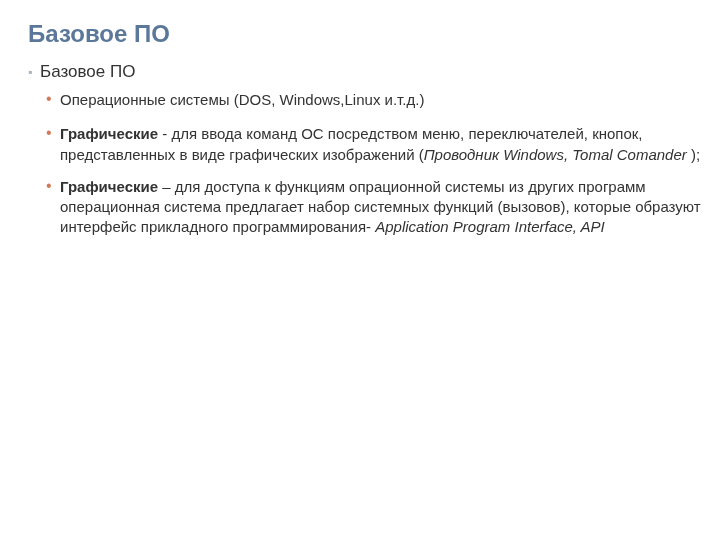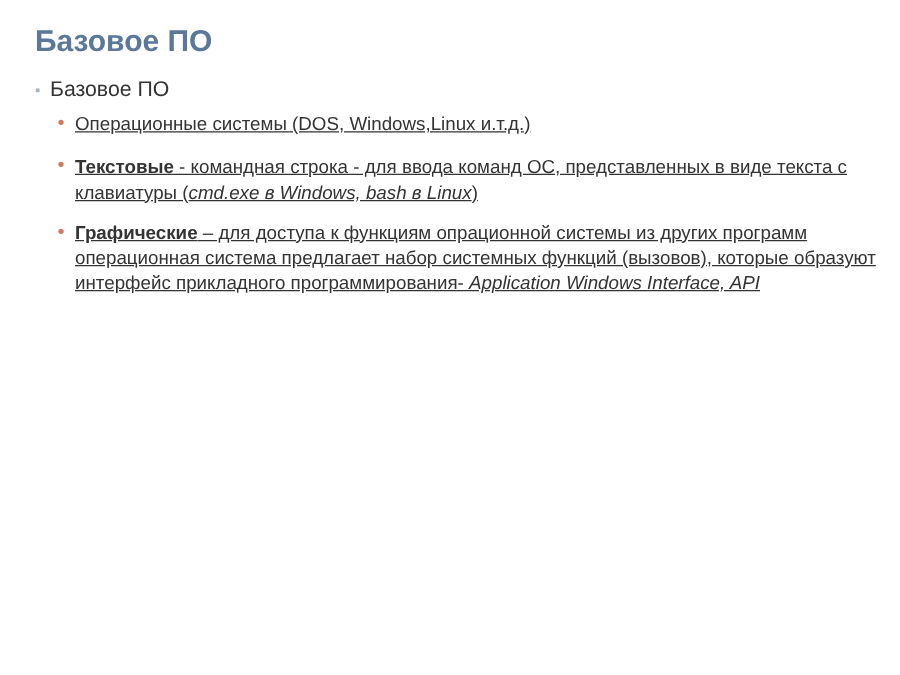--- a/index.html
+++ b/index.html
@@ -37,21 +37,20 @@
     color: #a8b4c0;
     position: absolute;
     left: 0;
     top: 0;
     font-size: 12px;
     line-height: 20px;
   }
   .sub-list {
     margin: 0 0 0 18px;
     padding: 0;
-    text-decoration: underline;
   }
   .sub-item {
     font-size: 15px;
     color: #333;
     line-height: 1.35;
     margin-bottom: 12px;
     position: relative;
     padding-left: 14px;
   }
   .sub-item::before {
@@ -76,21 +75,21 @@
   <div class="section">
     <div class="bullet-top">Базовое  ПО</div>
     <div class="sub-list">
       <div class="sub-item">Операционные системы (DOS, Windows,Linux и.т.д.)</div>
     </div>
   </div>
 
   <div class="section">
     <div class="sub-list">
       <div class="sub-item">
-        <span class="bold">Текстовые</span><span> - командная строка - для ввода команд ОС, представленных в виде текста с клавиатуры (</span><span class="italic">cmd.exe в Windows, bash в Linux</span><span>)</span>
+        <span class="bold">Графические</span><span> - для ввода команд ОС посредством меню, переключателей, кнопок, представленных в виде графических изображений (</span><span class="italic">Проводник Windows, Tomal Comander </span><span>);</span>
       </div>
       <div class="sub-item">
-        <span class="bold">Графические</span><span> – для доступа к функциям опрационной системы из других программ операционная система  предлагает набор системных функций (вызовов), которые образуют интерфейс прикладного программирования- </span><span class="italic">Application Windows Interface, API</span>
+        <span class="bold">Графические</span><span> – для доступа к функциям опрационной системы из других программ операционная система  предлагает набор системных функций (вызовов), которые образуют интерфейс прикладного программирования- </span><span class="italic">Application Program Interface, API</span>
       </div>
     </div>
   </div>
 
 </div>
 
 </body></html>

